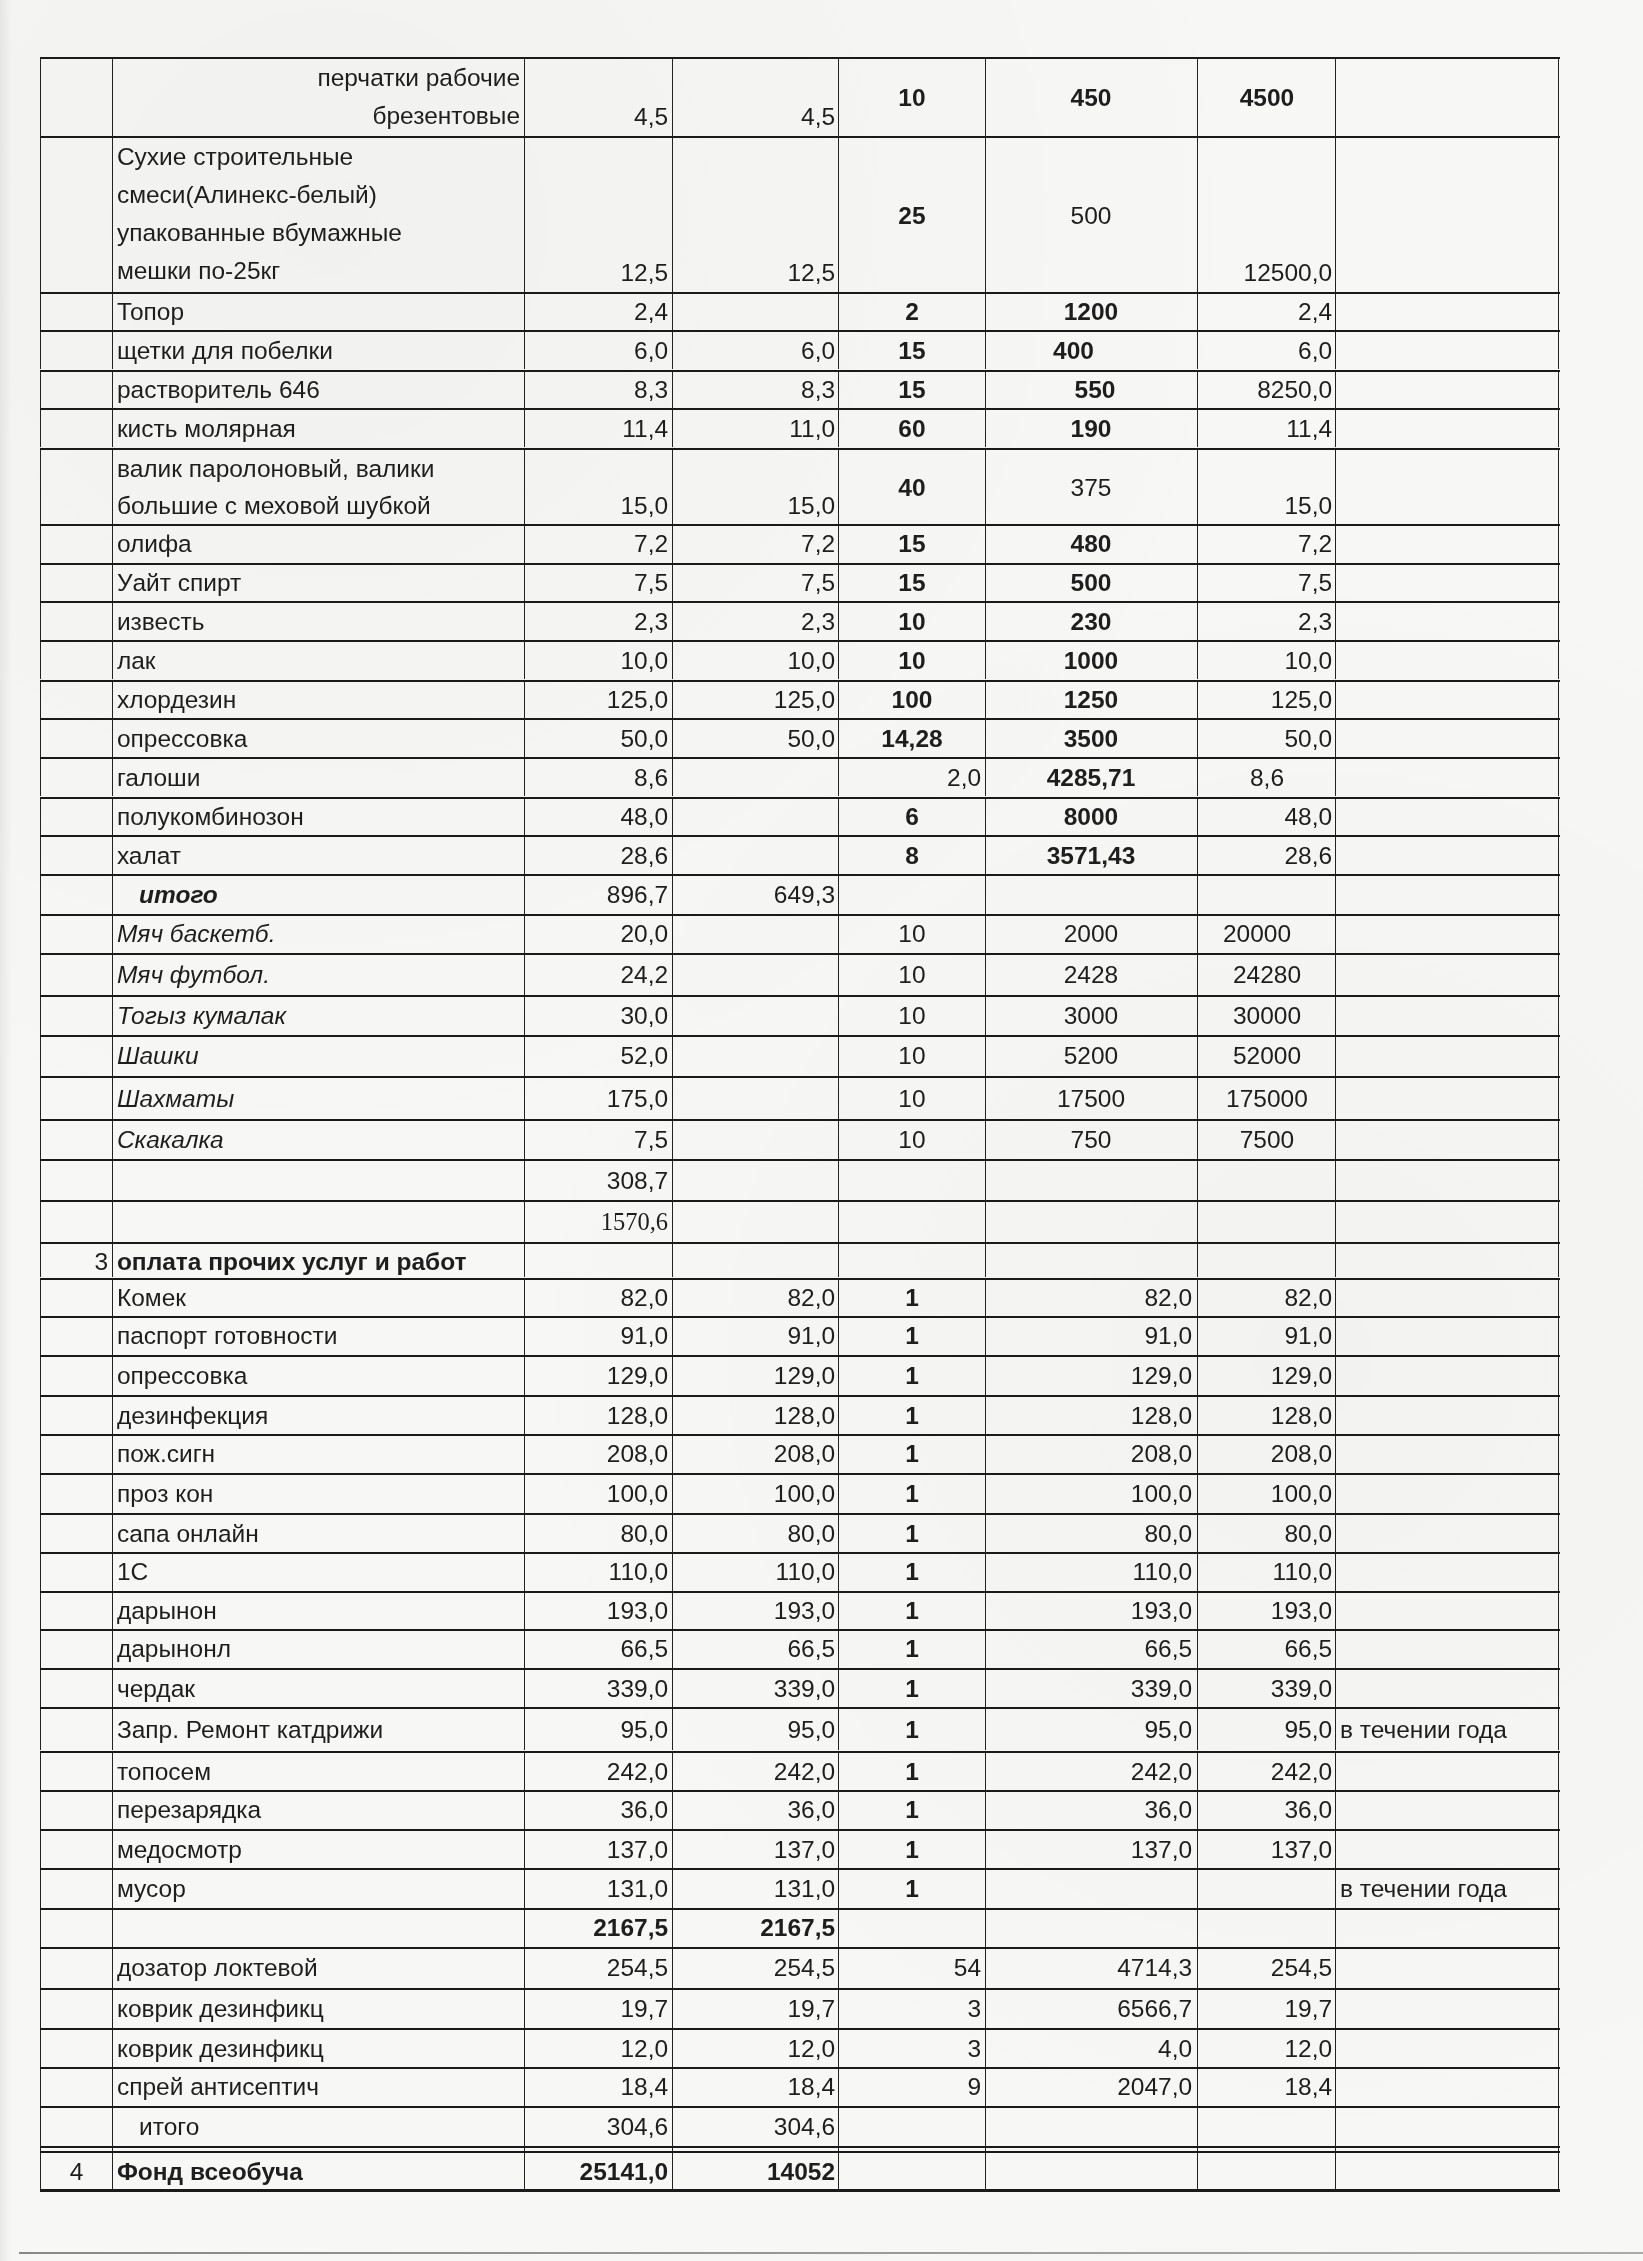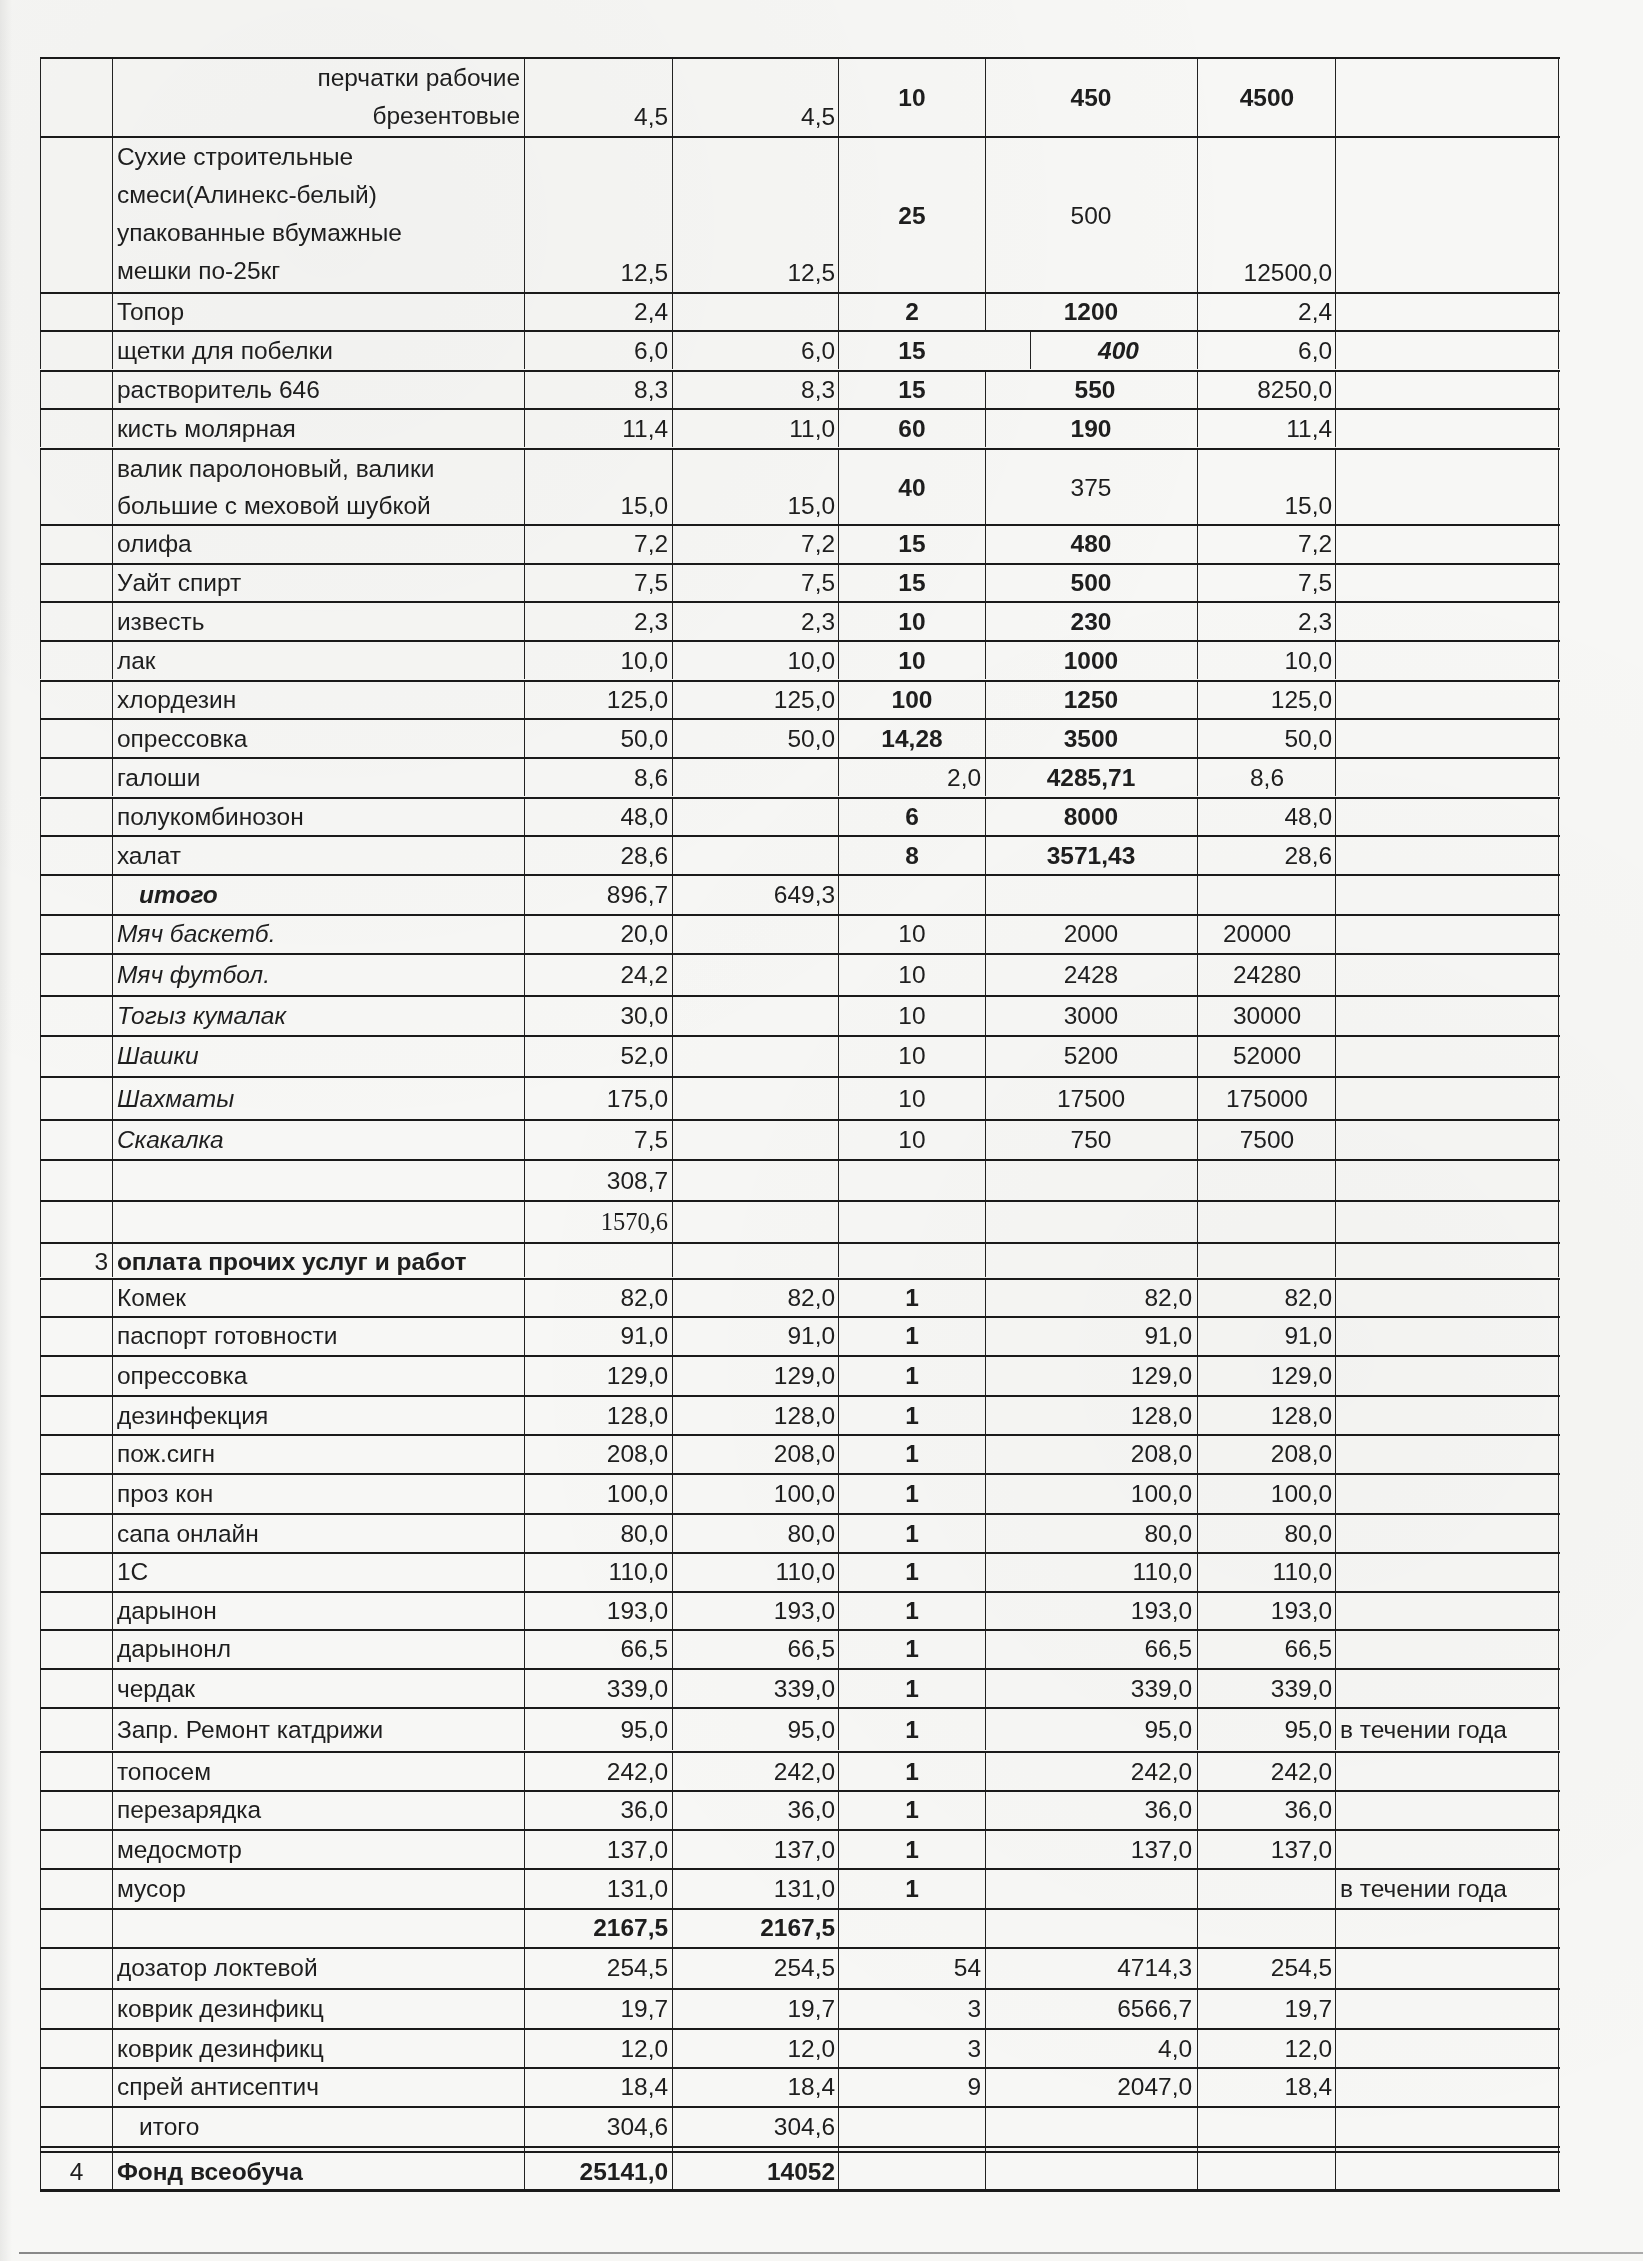--- a/index.html
+++ b/index.html
@@ -120,21 +120,21 @@
       <div class="cell c b" style="left: 945px; width: 211px; line-height: 36px;"><span>1200</span></div>
       <div class="cell r" style="left: 1157px; width: 139px; line-height: 36px;"><span>2,4</span></div>
       <div class="cell last-col l" style="left: 1295px; width: 224px; line-height: 36px;"><span></span></div>
     </div>
     <div class="row" style="top: 273px; height: 39px;">
       <div class="cell first-col r" style="left: 0px; width: 72px; line-height: 37px;"><span></span></div>
       <div class="cell l" style="left: 72px; width: 412px; line-height: 37px;"><span>щетки для побелки</span></div>
       <div class="cell r" style="left: 484px; width: 148px; line-height: 37px;"><span>6,0</span></div>
       <div class="cell r" style="left: 632px; width: 167px; line-height: 37px;"><span>6,0</span></div>
       <div class="cell c b" style="left: 798px; width: 147px; line-height: 37px;"><span>15</span></div>
-      <div class="cell c b" style="left: 990px; width: 176px; line-height: 37px; font-style: italic;"><span>400</span></div>
+      <div class="cell c b" style="left: 945px; width: 176px; line-height: 37px;"><span>400</span></div>
       <div class="cell r" style="left: 1157px; width: 139px; line-height: 37px;"><span>6,0</span></div>
       <div class="cell last-col l" style="left: 1295px; width: 224px; line-height: 37px;"><span></span></div>
     </div>
     <div class="row" style="top: 313px; height: 39px;">
       <div class="cell first-col r" style="left: 0px; width: 72px; line-height: 36px;"><span></span></div>
       <div class="cell l" style="left: 72px; width: 412px; line-height: 36px;"><span>растворитель 646</span></div>
       <div class="cell r" style="left: 484px; width: 148px; line-height: 36px;"><span>8,3</span></div>
       <div class="cell r" style="left: 632px; width: 167px; line-height: 36px;"><span>8,3</span></div>
       <div class="cell c b" style="left: 798px; width: 147px; line-height: 36px;"><span>15</span></div>
       <div class="cell c b" style="left: 945px; width: 219px; line-height: 36px;"><span>550</span></div>

